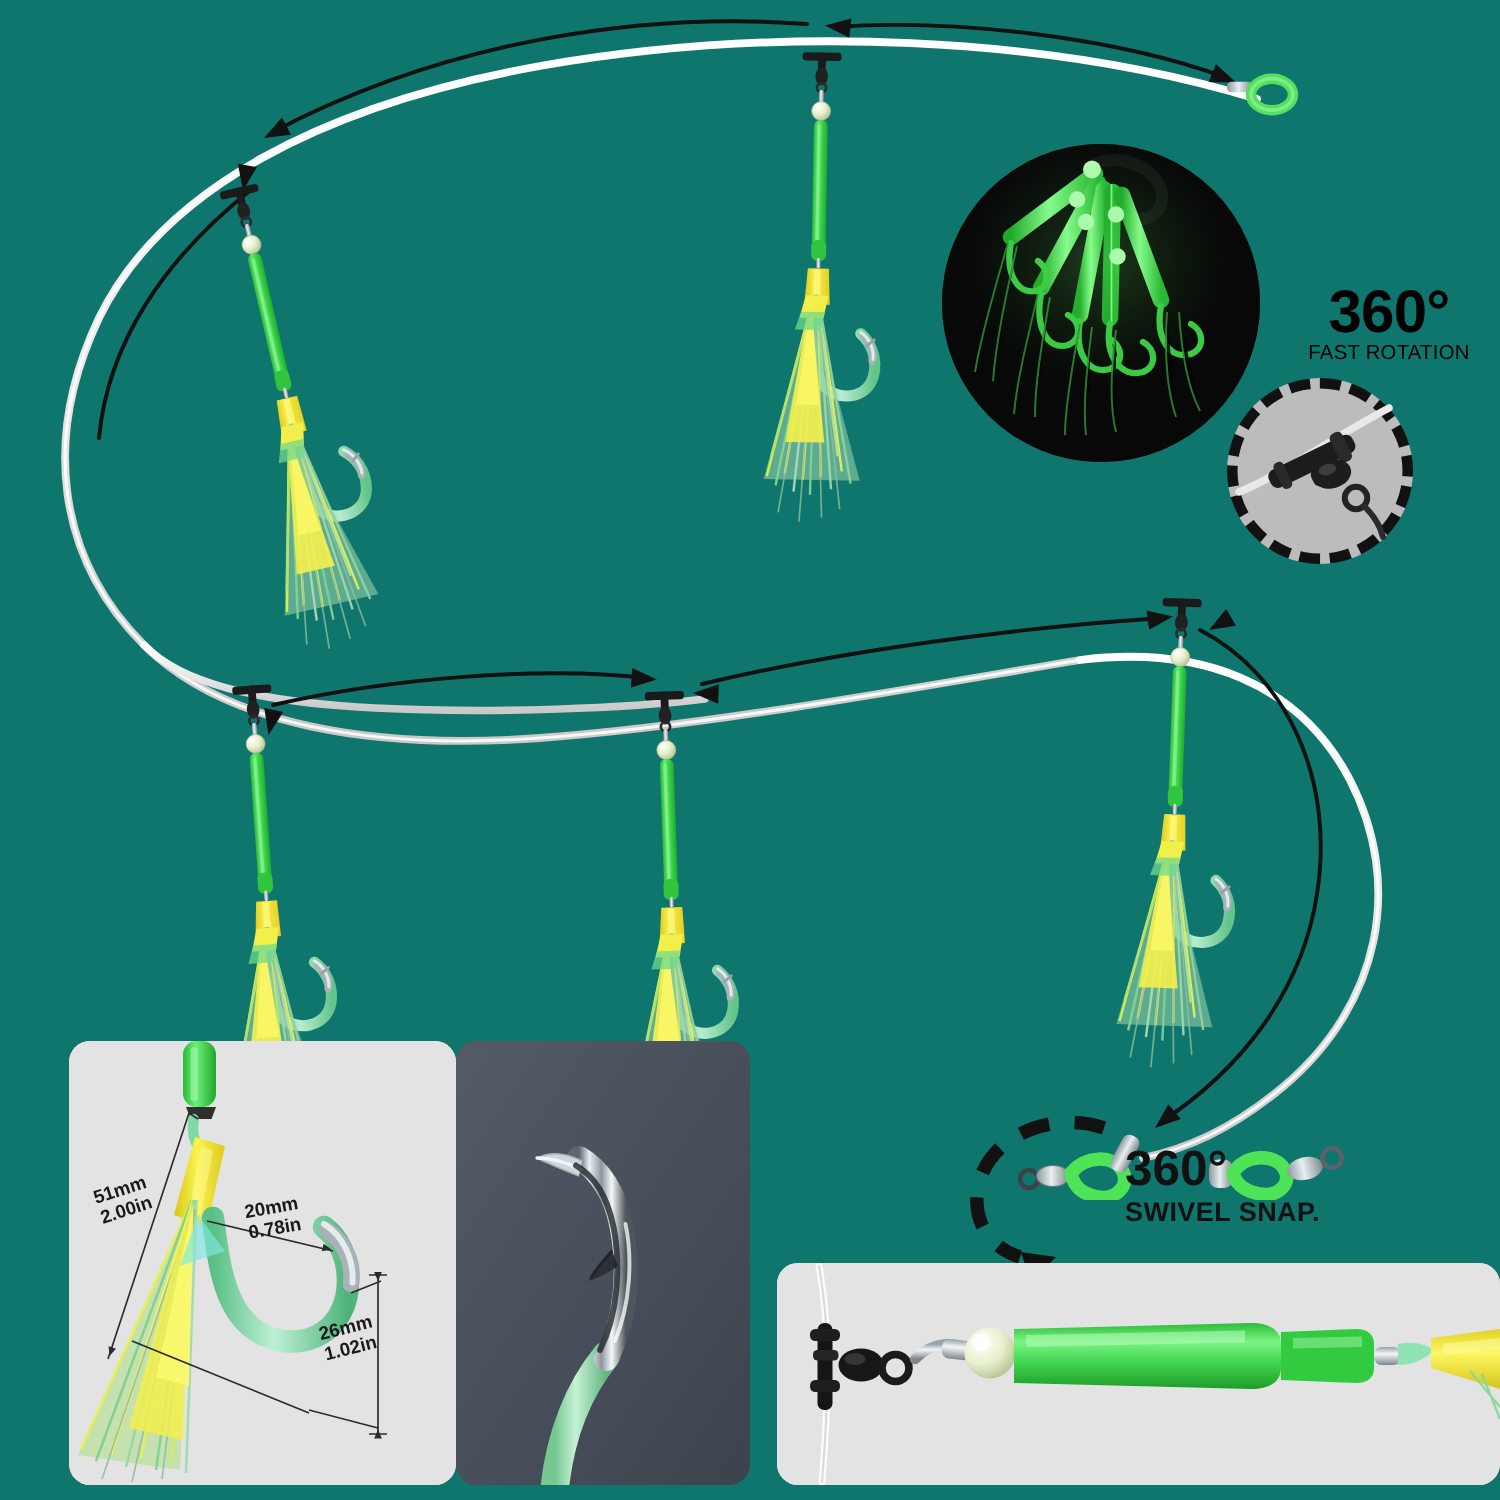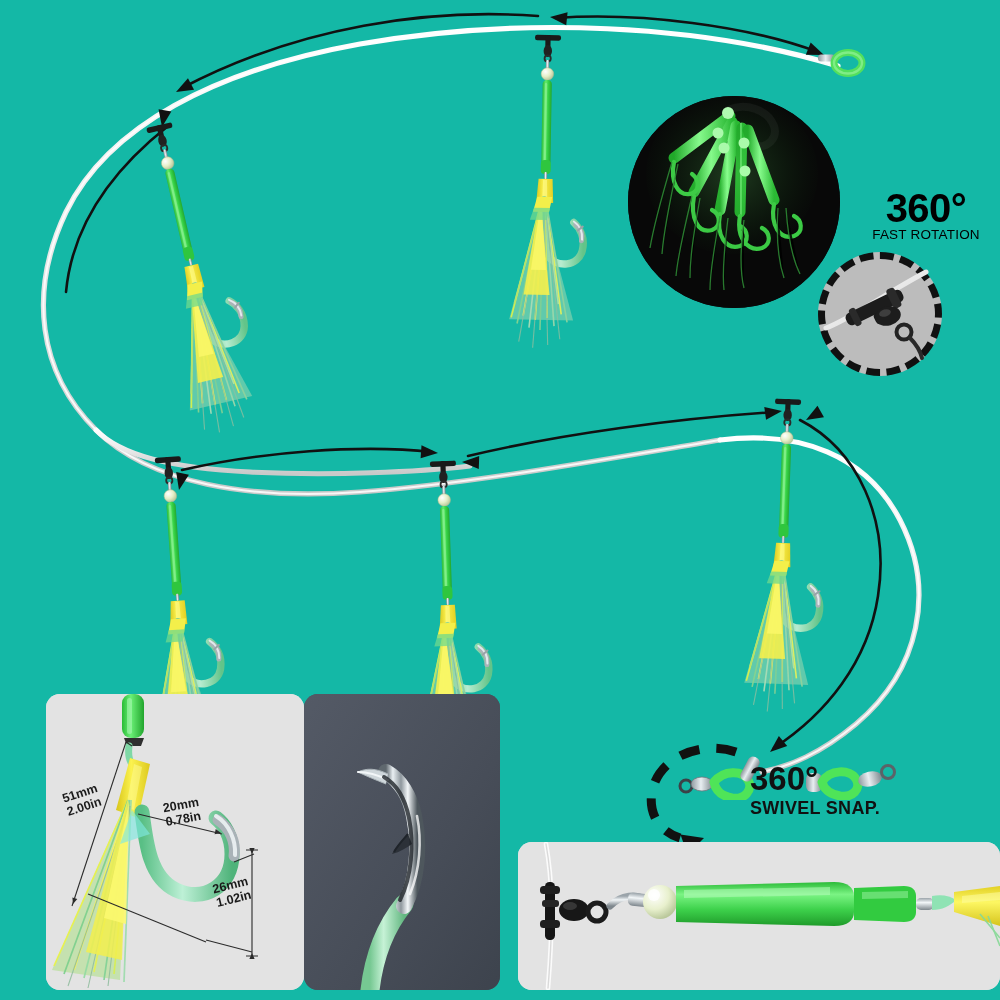--- a/index.html
+++ b/index.html
@@ -3,21 +3,21 @@
 <meta charset="utf-8">
 <title>Fishing Lure Rig Product Image</title>
 <style>
   * { box-sizing: border-box; margin: 0; padding: 0; }
   html, body {
     width: 1000px; height: 1000px;
     background: #ffffff;
     font-family: "Liberation Sans", sans-serif;
     overflow: hidden;
   }
-  #stage { position: relative; width: 1000px; height: 1000px; background: #14b8a6; }
+  #stage { position: relative; width: 1000px; height: 1000px; background: #0f766e; }
 
   .abs { position: absolute; }
 
   
   .badge-360 {
     font-weight: bold;
     color: #000;
     letter-spacing: -0.5px;
     line-height: 1;
     white-space: nowrap;

